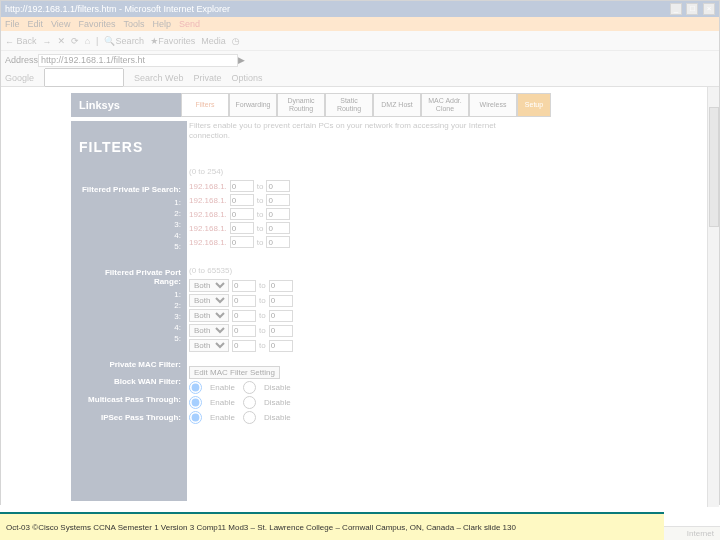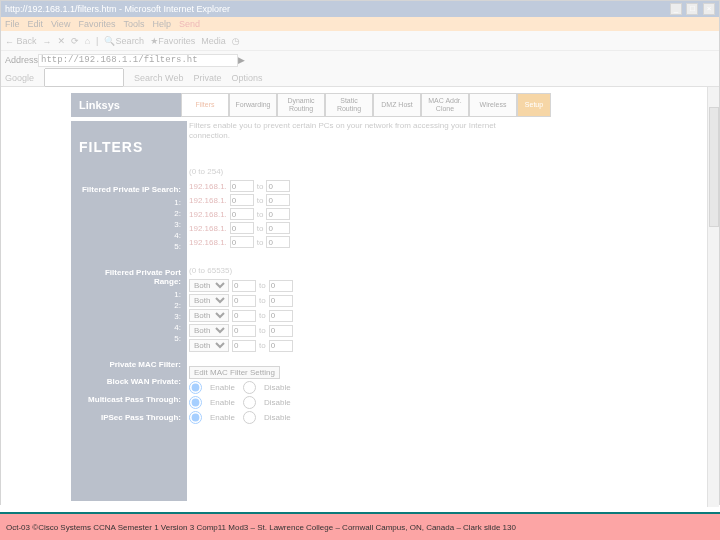--- a/index.html
+++ b/index.html
@@ -4,21 +4,21 @@
 <style>
   * { box-sizing: border-box; margin: 0; padding: 0; }
   body { width: 720px; height: 540px; font-family: Arial, sans-serif; font-size: 9px; background: #fff; overflow: hidden; }
   .faded { opacity: 0.35; }
   .browser { width: 720px; height: 505px; background: #e8e8e0; border: 1px solid #888; }
   .titlebar { background: #4a6a9a; color: #fff; height: 16px; display: flex; align-items: center; justify-content: space-between; padding: 0 4px; font-size: 9px; }
   .win-btns span { display: inline-block; width: 12px; height: 12px; background: #ccc; border: 1px solid #888; margin-left: 2px; text-align: center; line-height: 10px; font-size: 8px; }
   .menubar { background: #fdba74; height: 14px; display: flex; align-items: center; padding: 0 4px; gap: 8px; font-size: 9px; color: #333; }
   .toolbar { background: #eee; height: 20px; display: flex; align-items: center; padding: 0 4px; gap: 6px; border-bottom: 1px solid #ccc; font-size: 9px; color: #555; }
   .addrbar { background: #eee; height: 18px; display: flex; align-items: center; padding: 0 4px; font-size: 9px; }
-  .addrbar input { flex: 0 0 200px; font-size: 9px; height: 13px; border: 1px solid #aaa; padding: 0 2px; font-family: Liberation Mono, monospace; }
+  .addrbar input { flex: 0 0 200px; font-size: 9px; height: 13px; border: 1px solid #aaa; padding: 0 2px; }
   .googbar { background: #eee; height: 18px; display: flex; align-items: center; padding: 0 4px; gap: 10px; border-bottom: 1px solid #aaa; font-size: 9px; color: #555; }
   .content { position: relative; width: 100%; height: 420px; background: #fff; overflow: hidden; }
   .router-header { position: absolute; top: 6px; left: 70px; height: 24px; background: #3a4a6a; color: #fff; display: flex; align-items: center; padding: 8px 8px; font-weight: bold; font-size: 11px; width: 110px; }
   .tabs { position: absolute; top: 6px; left: 180px; display: flex; height: 24px; }
   .tab { border: 1px solid #888; padding: 2px 4px; font-size: 7px; background: #f4f4f4; display: flex; align-items: center; justify-content: center; text-align: center; width: 48px; line-height: 1.1; }
   .tab.active { background: #fff; color: #c40; }
   .tab.help { background: #e68a00; color: #fff; width: 34px; }
   .intro { position: absolute; top: 34px; left: 188px; width: 320px; font-size: 8px; color: #666; line-height: 1.3; }
   .sidebar { position: absolute; top: 34px; left: 70px; width: 116px; background: #3a4a6a; color: #fff; height: 380px; }
   .sidebar .title { font-size: 14px; font-weight: bold; padding: 18px 8px 4px; letter-spacing: 1px; }
@@ -26,21 +26,21 @@
   .sidebar .num { text-align: right; padding: 1px 6px; font-size: 8px; }
   .form-area { position: absolute; top: 80px; left: 188px; width: 380px; }
   .range-note { font-size: 8px; color: #777; margin-bottom: 4px; }
   .row { display: flex; align-items: center; gap: 3px; margin: 2px 0; }
   .row .prefix { color: #a33; font-size: 8px; }
   .row input { width: 24px; height: 12px; font-size: 8px; border: 1px solid #999; padding: 0 1px; }
   .row select { width: 40px; height: 13px; font-size: 8px; border: 1px solid #999; }
   .row .to { color: #666; font-size: 8px; }
   .port-section { margin-top: 18px; }
   .radio-row { display: flex; align-items: center; gap: 8px; font-size: 8px; color: #333; margin: 2px 0; }
-  .footer { position: absolute; bottom: 0; left: 0; width: 720px; height: 28px; border-top: 2px solid #0a7a7a; display: flex; align-items: center; padding: 0 6px; font-size: 8px; color: #333; background: #fca5a5; }
+  .footer { position: absolute; bottom: 0; left: 0; width: 664px; height: 28px; border-top: 2px solid #0a7a7a; display: flex; align-items: center; padding: 0 6px; font-size: 8px; color: #333; background: #fef9c3; }
   .scrollbar-v { position: absolute; right: 0; top: 0; width: 12px; height: 100%; background: #ddd; border-left: 1px solid #aaa; }
   .scrollbar-v .thumb { position: absolute; top: 20px; width: 10px; left: 1px; height: 120px; background: #bbb; border: 1px solid #888; }
   .status { position: absolute; bottom: 0; left: 0; width: 100%; height: 14px; background: #e8e8e0; border-top: 1px solid #aaa; font-size: 8px; color: #555; display: flex; justify-content: flex-end; align-items: center; padding: 0 6px; }
   .send-btn { color: #c33; text-align: right; }
 </style>
 </head>
 <body>
 
 <div class="faded">
 <div class="browser">
@@ -113,21 +113,21 @@
       <div class="num">5:</div>
       <div style="height:10px"></div>
       <div class="section">Filtered Private Port Range:</div>
       <div class="num">1:</div>
       <div class="num">2:</div>
       <div class="num">3:</div>
       <div class="num">4:</div>
       <div class="num">5:</div>
       <div style="height:10px"></div>
       <div class="section">Private MAC Filter:</div>
-      <div class="section">Block WAN Private:</div>
+      <div class="section">Block WAN Filter:</div>
       <div class="section">Multicast Pass Through:</div>
       <div class="section">IPSec Pass Through:</div>
     </div>
 
     <div class="form-area">
       <div class="range-note">(0 to 254)</div>
       <div class="row">
             <span class="prefix">192.168.1.</span>
             <input value="0" style="">
             <span class="to">to</span>

